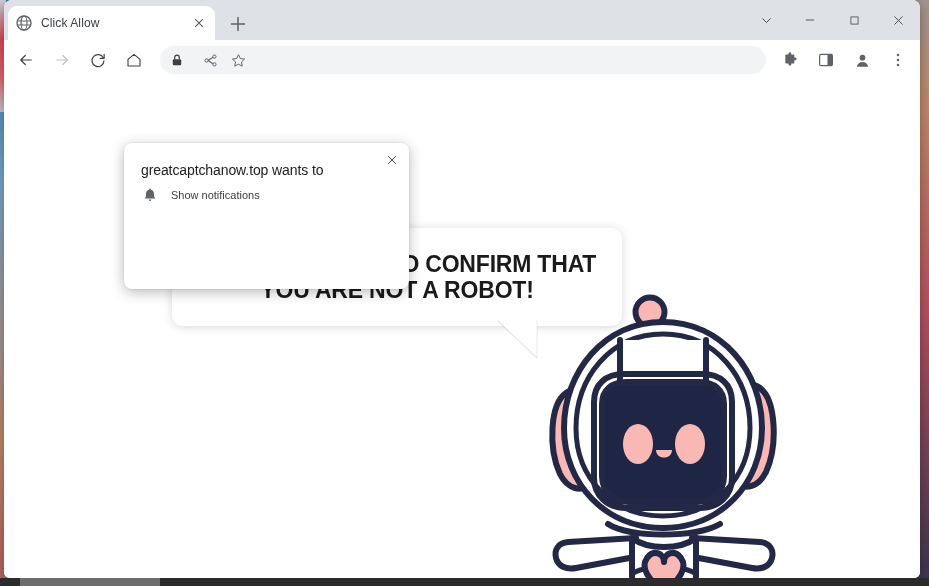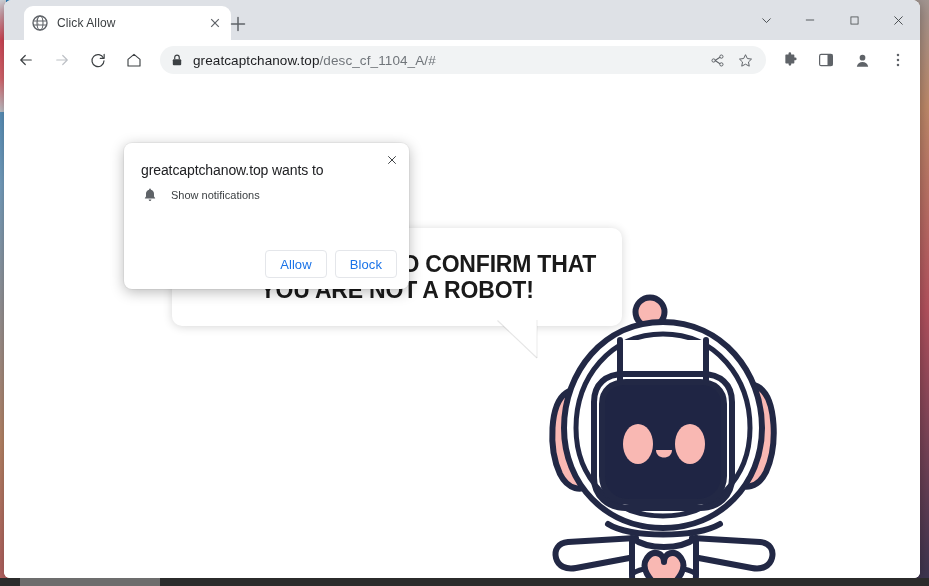--- a/index.html
+++ b/index.html
@@ -45,21 +45,21 @@
 
   
   #tab-strip {
     height: 40px;
     background: #dee1e6;
     position: relative;
     flex: none;
   }
   #tab {
     position: absolute;
-    left: 20px;
+    left: 4px;
     top: 6px;
     width: 207px;
     height: 34px;
     background: #ffffff;
     border-radius: 9px 9px 0 0;
     display: flex;
     align-items: center;
     padding: 0 8px;
     box-sizing: border-box;
   }
@@ -389,21 +389,20 @@
       <svg viewBox="0 0 24 24" width="18" height="18">
         <path d="M4 11.2L12 4.5l8 6.7V20h-16z" stroke="#3c4043" stroke-width="1.5" fill="none" stroke-linejoin="round"></path>
       </svg>
     </div>
 
     <div id="omnibox">
       <svg id="lock-icon" viewBox="0 0 16 16">
         <rect x="3.2" y="7" width="9.6" height="7" rx="1.2" fill="currentColor"></rect>
         <path d="M5.4 7V5a2.6 2.6 0 0 1 5.2 0v2" stroke="currentColor" stroke-width="1.4" fill="none"></path>
       </svg>
-      <span id="url-text"><span class="url-host">greatcaptchanow.top</span><span class="url-path">/desc_cf_1104_A/#</span></span>
       <span id="omnibox-right">
         <span class="omni-icon">
           <svg viewBox="0 0 24 24" width="17" height="17">
             <path d="M8.5 12l7-4.5M8.5 12l7 4.5" stroke="currentColor" stroke-width="1.5" fill="none"></path>
             <circle cx="17.5" cy="6.5" r="2.3" stroke="currentColor" stroke-width="1.4" fill="none"></circle>
             <circle cx="6.5" cy="12" r="2.3" stroke="currentColor" stroke-width="1.4" fill="none"></circle>
             <circle cx="17.5" cy="17.5" r="2.3" stroke="currentColor" stroke-width="1.4" fill="none"></circle>
           </svg>
         </span>
         <span class="omni-icon">
@@ -506,24 +505,20 @@
       <div id="dialog-title">greatcaptchanow.top wants to</div>
 
       <div id="dialog-row">
         <svg id="bell-icon" viewBox="0 0 16 16">
           <path d="M8 1.4c-.5 0-.9.4-.9.9v.5C5.2 3.2 4 4.8 4 6.8v2.6l-1.1 1.5c-.2.3 0 .7.4.7h9.4c.4 0 .6-.4.4-.7L12 9.4V6.8c0-2-1.2-3.6-3.1-4v-.5c0-.5-.4-.9-.9-.9z" fill="currentColor"></path>
           <path d="M6.6 12.5c.1.9.7 1.5 1.4 1.5s1.3-.6 1.4-1.5z" fill="currentColor"></path>
         </svg>
         <span id="dialog-row-label">Show notifications</span>
       </div>
 
-      <div id="dialog-buttons">
-        <button class="dlg-btn">Allow</button>
-        <button class="dlg-btn">Block</button>
-      </div>
     </div>
 
   </div>
 </div>
 
 <div id="taskbar-sliver">
   <div class="tb-left"></div>
 </div>
 
 </body></html>

